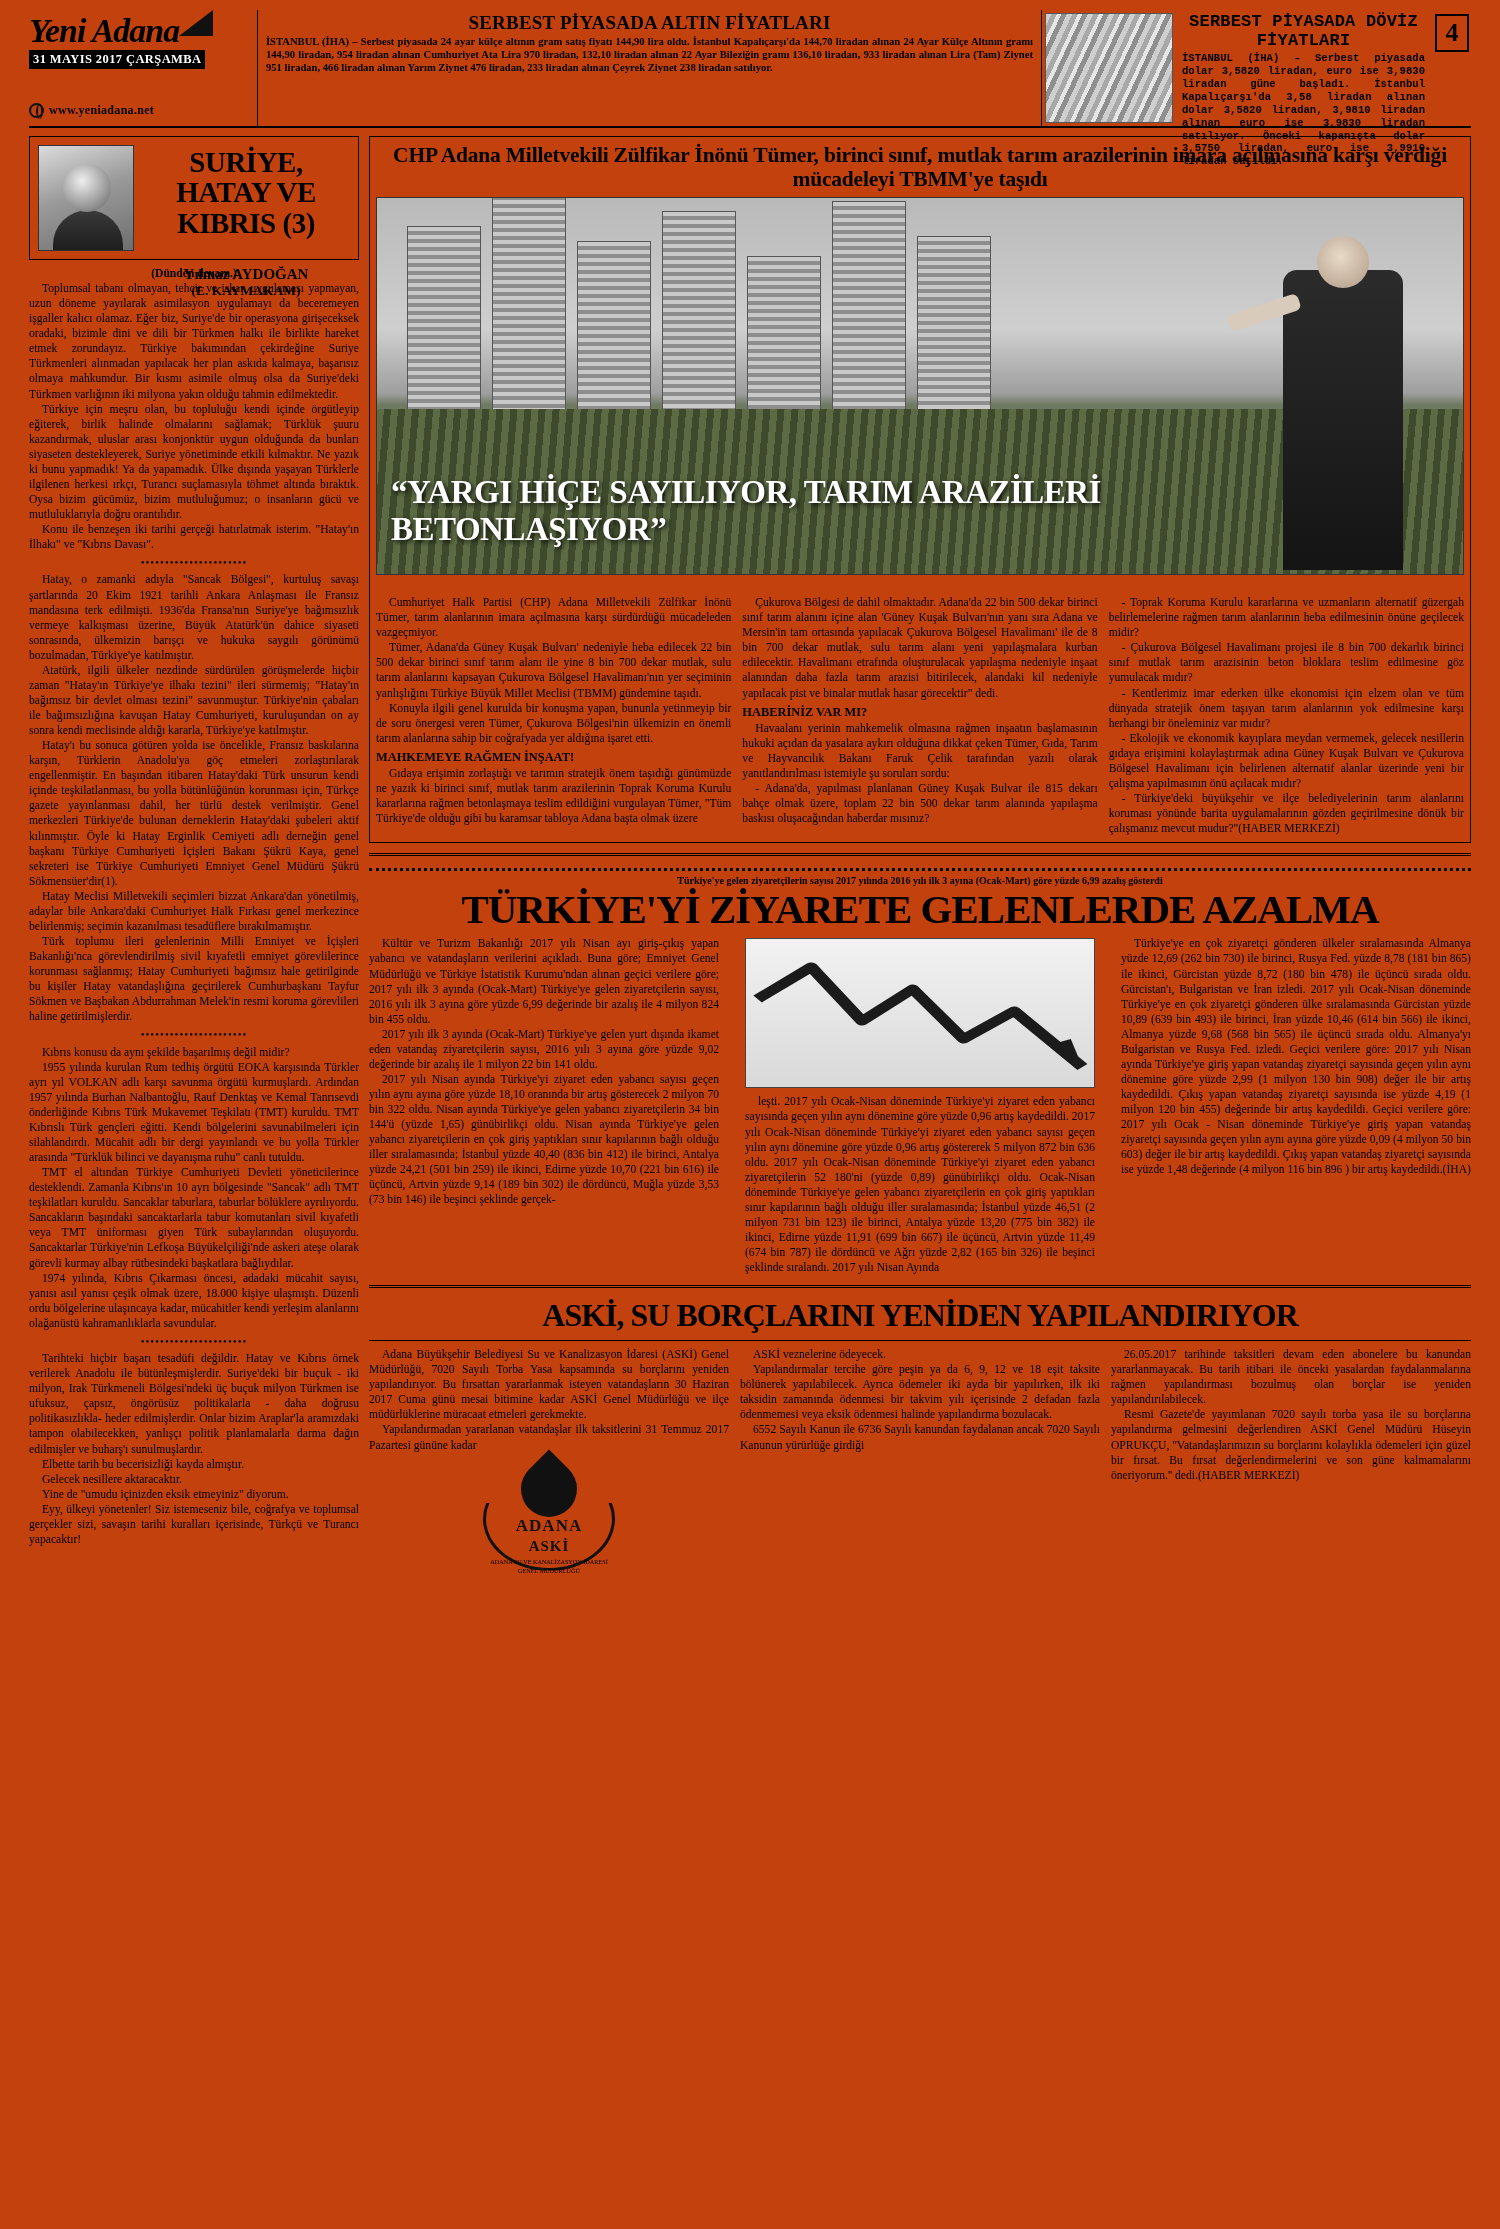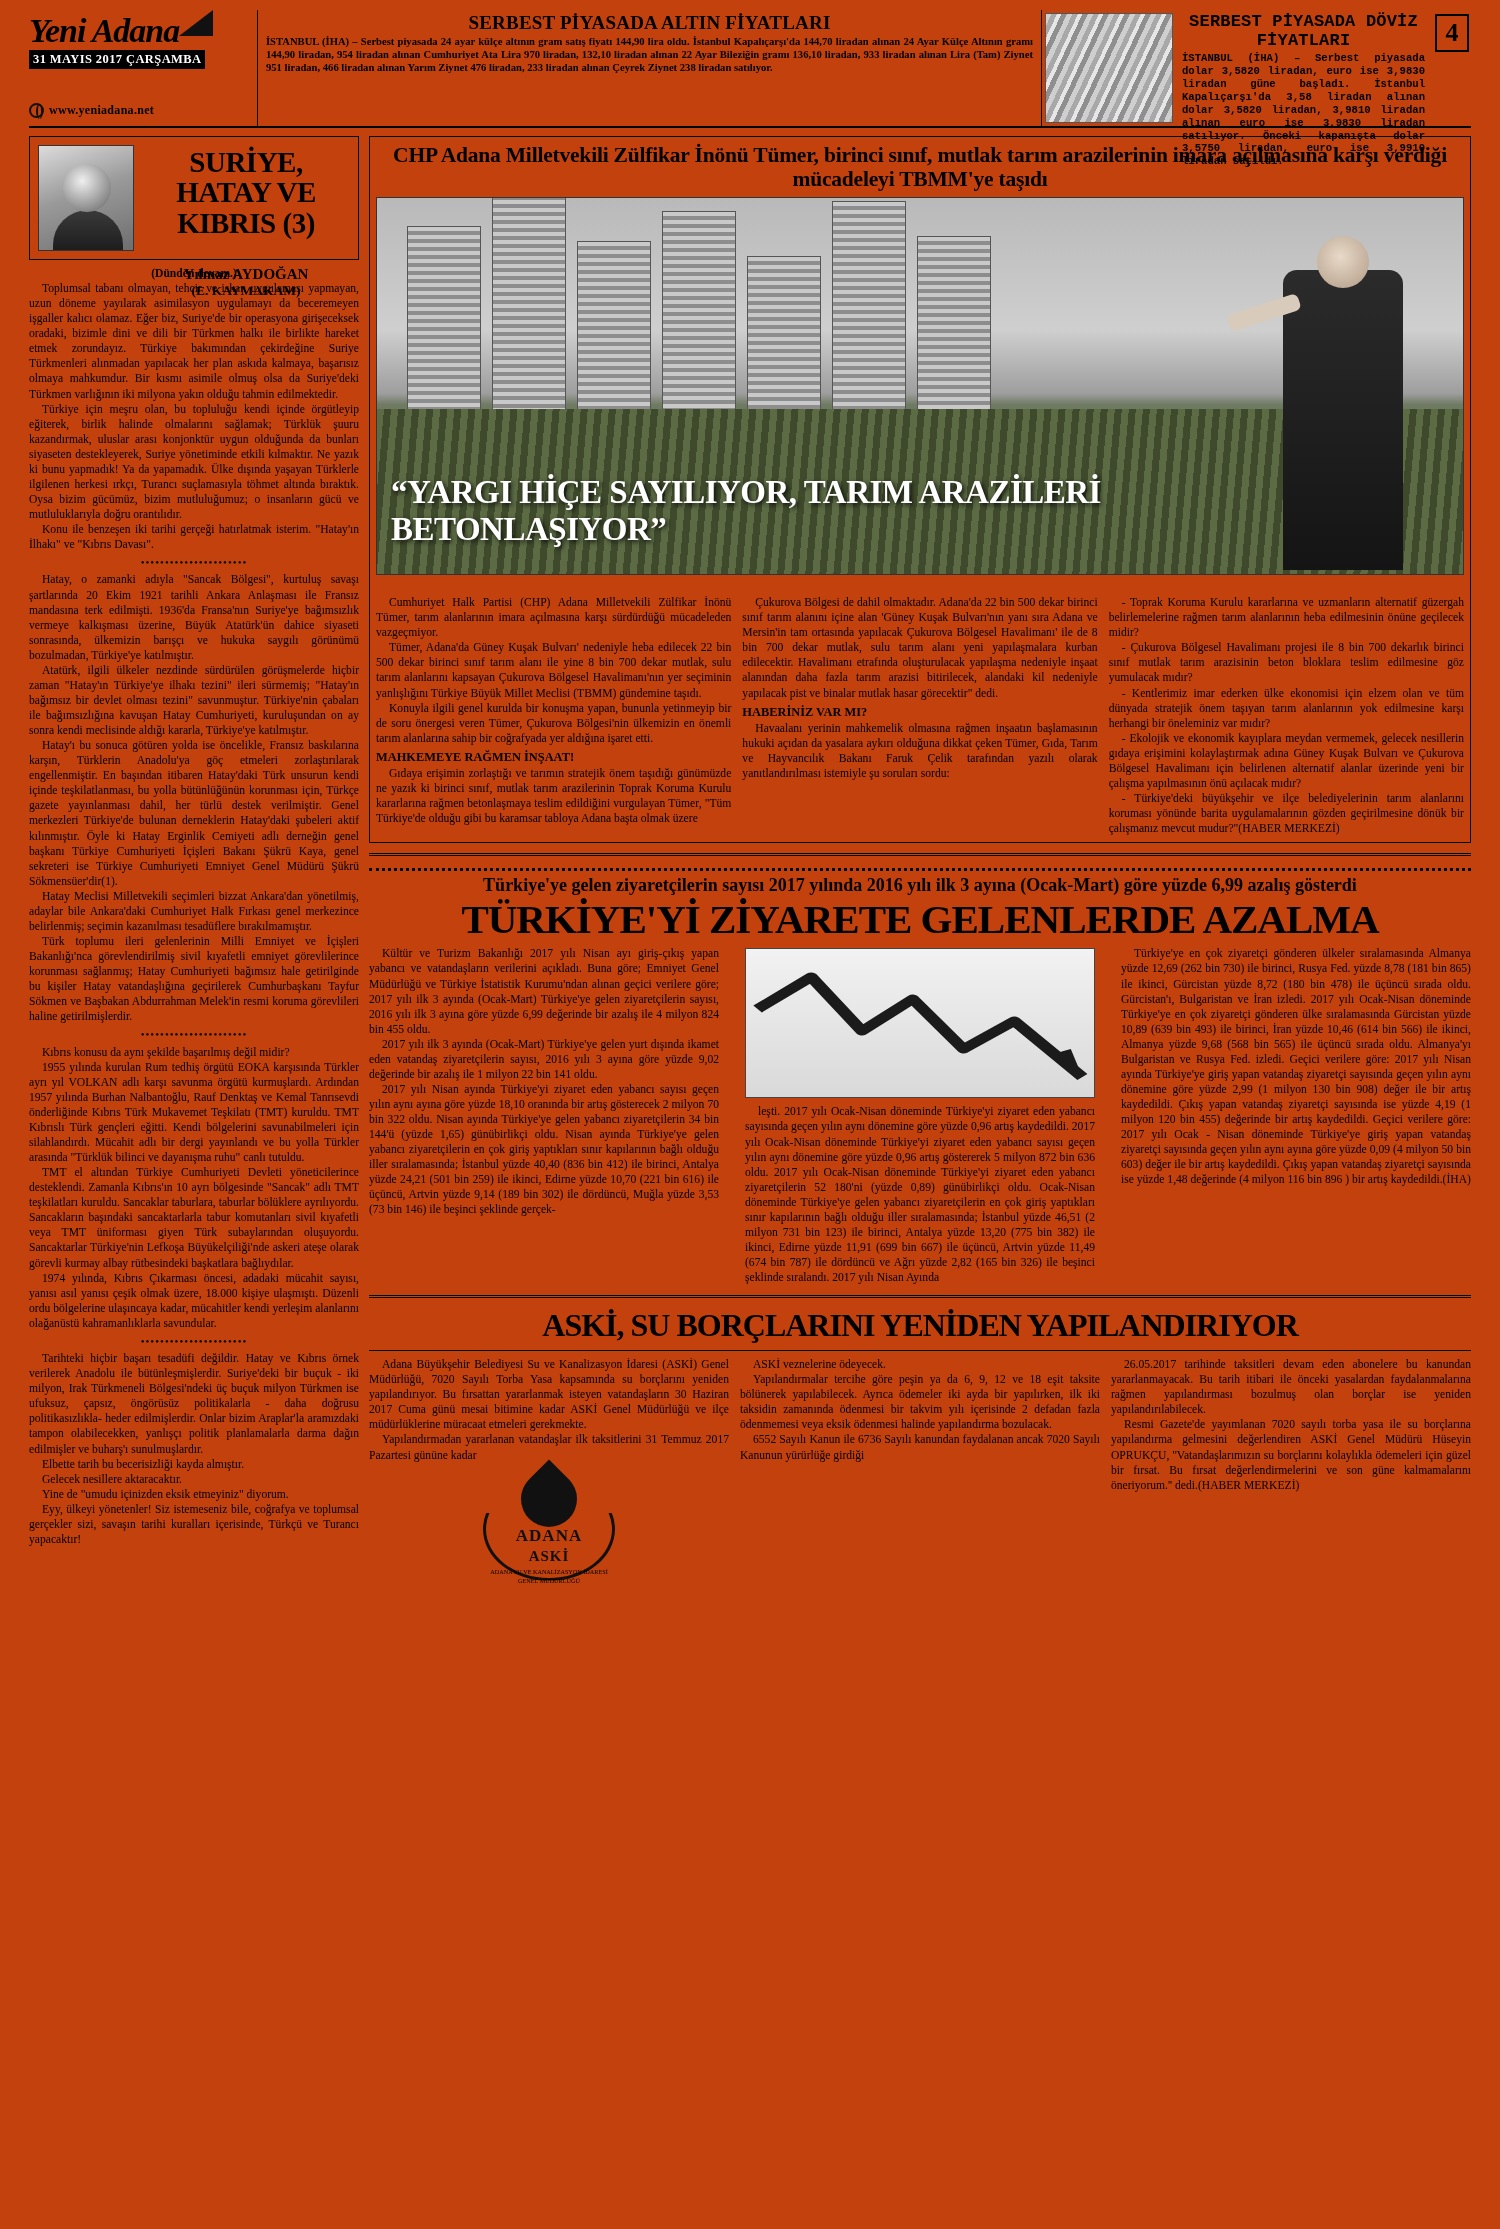--- a/index.html
+++ b/index.html
@@ -88,21 +88,21 @@
      position:absolute; left:14px; bottom:26px; right:180px; color:#fff;
      font-weight:bold; font-size:33px; line-height:1.12; letter-spacing:-0.5px;
      text-shadow:2px 2px 5px rgba(0,0,0,.85);
   }
   .cols3 { display:flex; gap:11px; margin-top:20px; }
   .cols3 > div { flex:1; }
   .subhead { font-weight:bold; font-size:12.4px; margin:3px 0 1px; }
   
   .band { border-top:3px double #000; margin-top:10px; padding-top:5px; }
   .dotline { border-top:3px dotted #000; margin:7px 0 4px; }
-  .kicker { text-align:center; font-size:18px; font-weight:bold; }
+  .kicker { text-align:center; font-size:10px; font-weight:bold; }
   .bigtitle { text-align:center; font-weight:bold; font-size:41px; letter-spacing:-1px; line-height:1.03; margin:2px 0 6px; }
   .tour-grid { display:flex; gap:26px; }
   .tour-grid > div { flex:1; }
   .chart {
      border:1px solid #444; height:150px; margin:2px 0 6px; position:relative;
      background:linear-gradient(#f2f2f2,#d9d9d9);
   }
   .chart svg { display:block; }
   
   .aski-title { text-align:center; font-weight:bold; font-size:32px; letter-spacing:-1px; margin:4px 0 6px; }
@@ -217,20 +217,21 @@
             <p>Cumhuriyet Halk Partisi (CHP) Adana Milletvekili Zülfikar İnönü Tümer, tarım alanlarının imara açılmasına karşı sürdürdüğü mücadeleden vazgeçmiyor.</p>
             <p>Tümer, Adana'da Güney Kuşak Bulvarı' nedeniyle heba edilecek 22 bin 500 dekar birinci sınıf tarım alanı ile yine 8 bin 700 dekar mutlak, sulu tarım alanlarını kapsayan Çukurova Bölgesel Havalimanı'nın yer seçiminin yanlışlığını Türkiye Büyük Millet Meclisi (TBMM) gündemine taşıdı.</p>
             <p>Konuyla ilgili genel kurulda bir konuşma yapan, bununla yetinmeyip bir de soru önergesi veren Tümer, Çukurova Bölgesi'nin ülkemizin en önemli tarım alanlarına sahip bir coğrafyada yer aldığına işaret etti.</p>
             <div class="subhead">MAHKEMEYE RAĞMEN İNŞAAT!</div>
             <p>Gıdaya erişimin zorlaştığı ve tarımın stratejik önem taşıdığı günümüzde ne yazık ki birinci sınıf, mutlak tarım arazilerinin Toprak Koruma Kurulu kararlarına rağmen betonlaşmaya teslim edildiğini vurgulayan Tümer, "Tüm Türkiye'de olduğu gibi bu karamsar tabloya Adana başta olmak üzere</p>
           </div>
           <div class="tcol">
             <p>Çukurova Bölgesi de dahil olmaktadır. Adana'da 22 bin 500 dekar birinci sınıf tarım alanını içine alan 'Güney Kuşak Bulvarı'nın yanı sıra Adana ve Mersin'in tam ortasında yapılacak Çukurova Bölgesel Havalimanı' ile de 8 bin 700 dekar mutlak, sulu tarım alanı yeni yapılaşmalara kurban edilecektir. Havalimanı etrafında oluşturulacak yapılaşma nedeniyle inşaat alanından daha fazla tarım arazisi bitirilecek, alandaki kil nedeniyle yapılacak pist ve binalar mutlak hasar görecektir" dedi.</p>
             <div class="subhead">HABERİNİZ VAR MI?</div>
             <p>Havaalanı yerinin mahkemelik olmasına rağmen inşaatın başlamasının hukuki açıdan da yasalara aykırı olduğuna dikkat çeken Tümer, Gıda, Tarım ve Hayvancılık Bakanı Faruk Çelik tarafından yazılı olarak yanıtlandırılması istemiyle şu soruları sordu:</p>
+            <p>- Adana'da, yapılması planlanan Güney Kuşak Bulvar ile 815 dekarı bahçe olmak üzere, toplam 22 bin 500 dekar tarım alanında yapılaşma baskısı oluşacağından haberdar mısınız?</p>
           </div>
           <div class="tcol">
             <p>- Toprak Koruma Kurulu kararlarına ve uzmanların alternatif güzergah belirlemelerine rağmen tarım alanlarının heba edilmesinin önüne geçilecek midir?</p>
             <p>- Çukurova Bölgesel Havalimanı projesi ile 8 bin 700 dekarlık birinci sınıf mutlak tarım arazisinin beton bloklara teslim edilmesine göz yumulacak mıdır?</p>
             <p>- Kentlerimiz imar ederken ülke ekonomisi için elzem olan ve tüm dünyada stratejik önem taşıyan tarım alanlarının yok edilmesine karşı herhangi bir öneleminiz var mıdır?</p>
             <p>- Ekolojik ve ekonomik kayıplara meydan vermemek, gelecek nesillerin gıdaya erişimini kolaylaştırmak adına Güney Kuşak Bulvarı ve Çukurova Bölgesel Havalimanı için belirlenen alternatif alanlar üzerinde yeni bir çalışma yapılmasının önü açılacak mıdır?</p>
             <p>- Türkiye'deki büyükşehir ve ilçe belediyelerinin tarım alanlarını koruması yönünde barita uygulamalarının gözden geçirilmesine dönük bir çalışmanız mevcut mudur?"(HABER MERKEZİ)</p>
           </div>
         </div>
       </div>

